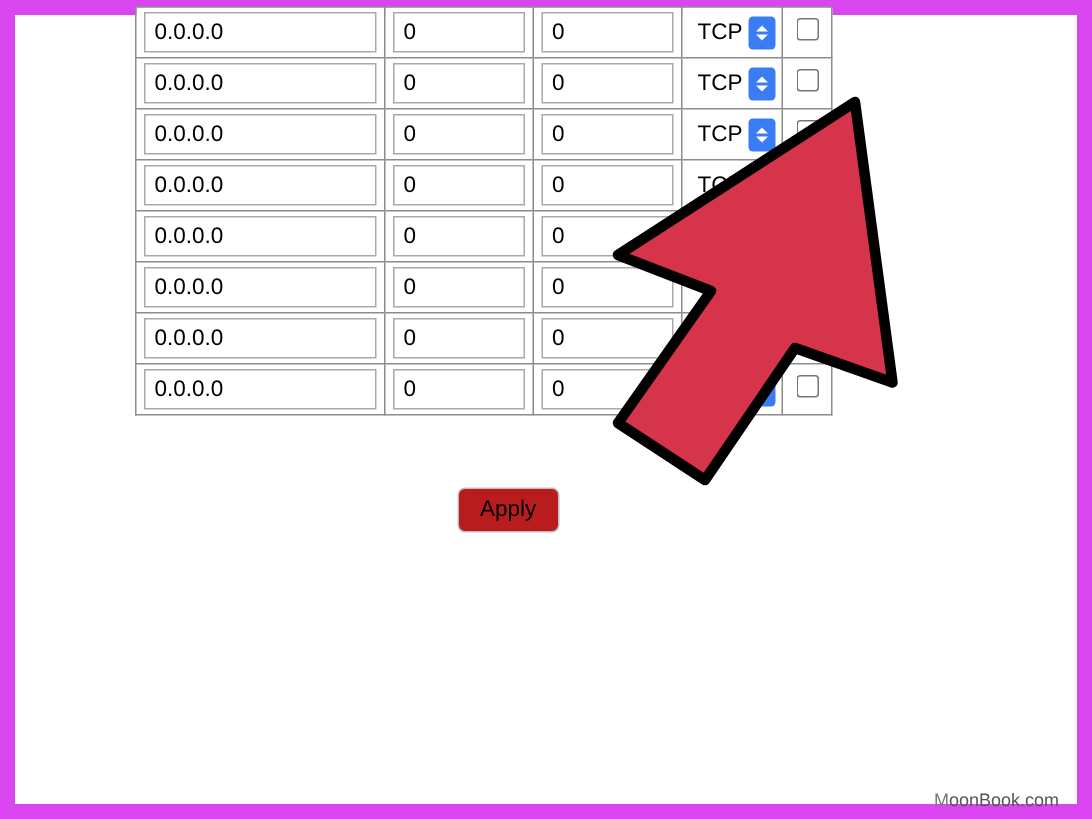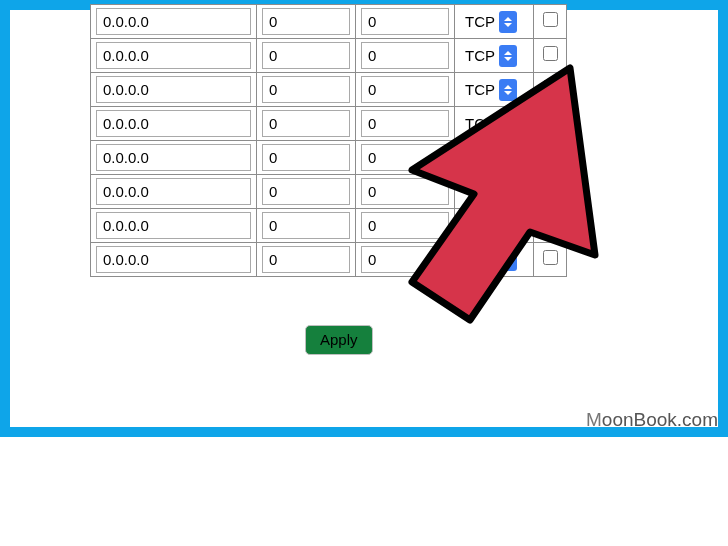--- a/index.html
+++ b/index.html
@@ -8,42 +8,42 @@
     width: 728px;
     height: 546px;
     font-family: Arial, Helvetica, sans-serif;
     background: #ffffff;
     overflow: hidden;
     position: relative;
   }
   .frame {
     box-sizing: border-box;
     width: 728px;
-    height: 437px;
-    border: 10px solid #0ea5e9;
+    height: 546px;
+    border: 10px solid #d946ef;
     position: relative;
     background: #fff;
   }
   .table-wrap {
     position: absolute;
     left: 80px;
     top: -6px;
   }
   table {
     border-collapse: collapse;
   }
   td {
     border: 1px solid #8c8c8c;
     padding: 3px 5px;
     background: #fff;
     vertical-align: middle;
   }
   .ip-cell   { width: 155px; }
   .num-cell  { width: 88px; }
-  .proto-cell{ width: 56px; padding-left:6px; padding-right:16px;}
+  .proto-cell{ width: 56px; padding-left:6px; padding-right:4px;}
   .chk-cell  { width: 22px; text-align:center; }
 
   input[type="text"] {
     width: 100%;
     box-sizing: border-box;
     border: 1px solid #a9a9a9;
     background: #fff;
     font-size: 15px;
     padding: 4px 6px;
     font-family: Arial, Helvetica, sans-serif;
@@ -89,39 +89,39 @@
   .btnbar {
     position:absolute;
     left: 295px;
     top: 315px;
     display:flex;
     gap:8px;
   }
   .btn {
     border:1px solid #bfbfbf;
     border-radius:5px;
-    background:#15803d;
+    background:#b91c1c;
     font-size:15px;
     padding:5px 14px 6px;
     cursor:pointer;
     font-family: Arial, Helvetica, sans-serif;
   }
 
   .arrow {
     position:absolute;
     left: 330px;
     top: 50px;
     pointer-events:none;
   }
 
   .watermark {
     position:absolute;
-    right: 0px;
+    right: 12px;
     bottom: -4px;
-    font-size: 19px;
+    font-size: 12px;
     color: #555;
     letter-spacing: 0px;
   }
   .watermark .m1 { color:#777; }
 </style>
 </head>
 <body>
 
 <div class="frame">
 

